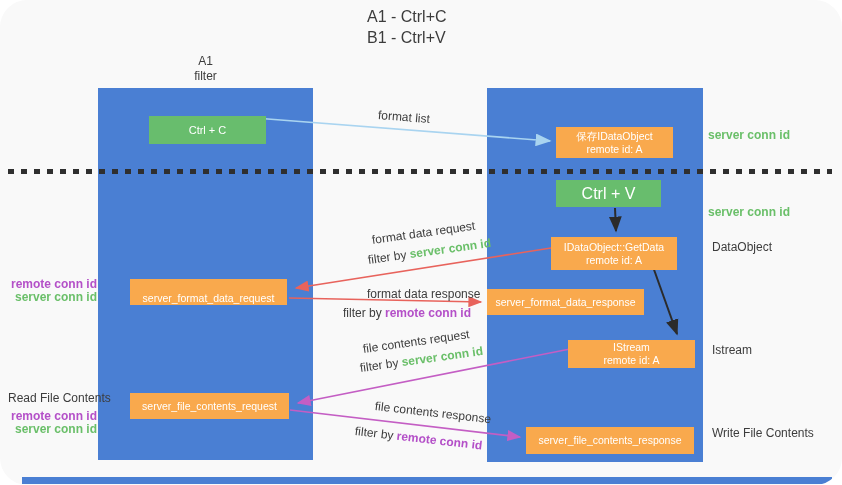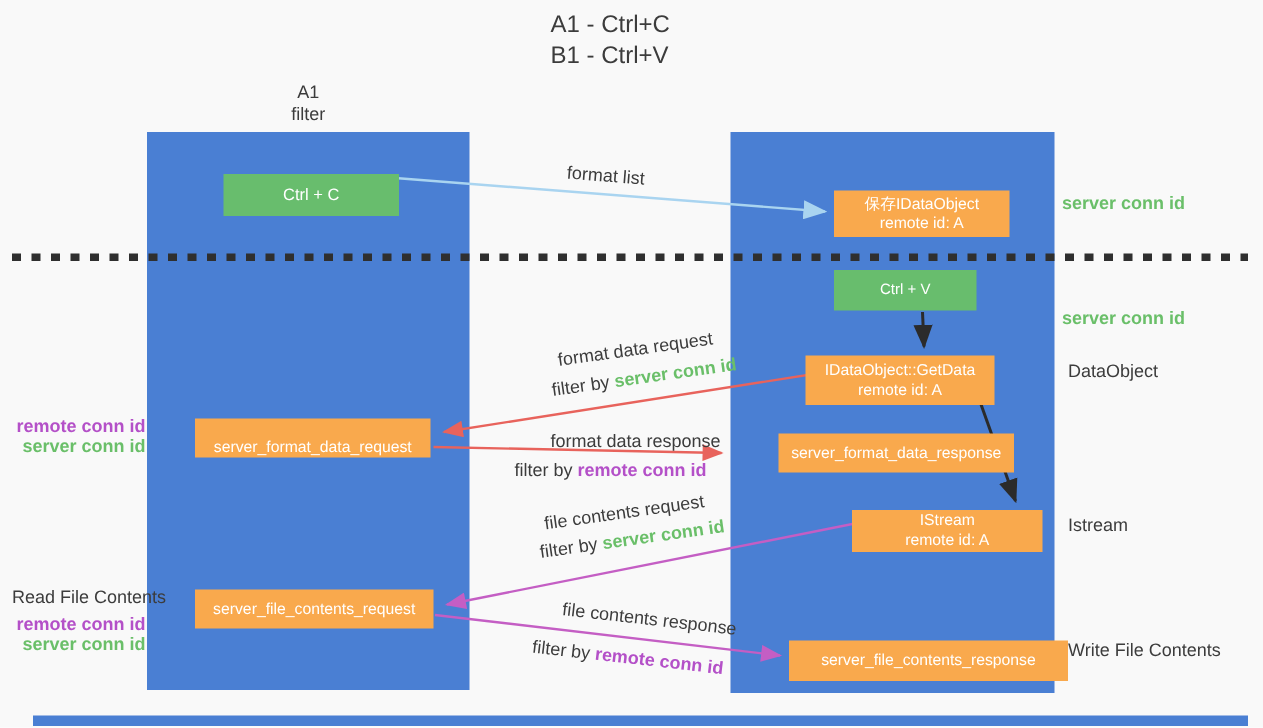--- a/index.html
+++ b/index.html
@@ -5,20 +5,21 @@
   html,body{margin:0;padding:0;}
   body{
     font-family:"Liberation Sans","DejaVu Sans",sans-serif;
     background:#ffffff;
   }
   #canvas{
     position:relative;
     width:842px;height:485px;
     background:#f9f9f9;
     overflow:hidden;
+    border-radius:27px;
   }
   .title{
     position:absolute;left:367px;top:6px;
     font-size:16px;line-height:21px;color:var(--text-dark);
   }
   .col-header{
     position:absolute;top:54px;text-align:center;
     font-size:12px;line-height:15px;color:var(--text-dark);
   }
   .column{
@@ -108,47 +109,47 @@
 
   <div class="box green" style="left:137px;top:116px;width:117px;height:28px;font-size:11px;margin-left:12px;">
     <span>Ctrl + C</span>
   </div>
 
   <div class="box orange" style="left:556px;top:127px;width:117px;height:31px;">
     <span>保存IDataObject</span>
     <span>remote id: A</span>
   </div>
 
-  <div class="box green" style="left:556px;top:180px;width:95px;height:27px;font-size:10px;">
+  <div class="box green" style="left:556px;top:180px;width:105px;height:27px;font-size:16px;">
     <span>Ctrl + V</span>
   </div>
 
-  <div class="box orange" style="left:537px;top:237px;width:126px;height:33px;">
+  <div class="box orange" style="left:551px;top:237px;width:126px;height:33px;">
     <span>IDataObject::GetData</span>
     <span>remote id: A</span>
   </div>
 
   <div class="box orange" style="left:130px;top:279px;width:157px;height:26px;justify-content:flex-end;">
     <span>server_format_data_request</span>
   </div>
 
-  <div class="box orange" style="left:487px;top:289px;width:157px;height:26px;margin-left:32px;">
+  <div class="box orange" style="left:487px;top:289px;width:157px;height:26px;">
     <span>server_format_data_response</span>
   </div>
 
   <div class="box orange" style="left:568px;top:340px;width:127px;height:28px;">
     <span>IStream</span>
     <span>remote id: A</span>
   </div>
 
   <div class="box orange" style="left:130px;top:393px;width:159px;height:26px;">
     <span>server_file_contents_request</span>
   </div>
 
-  <div class="box orange" style="left:526px;top:427px;width:186px;height:27px;">
+  <div class="box orange" style="left:526px;top:427px;width:168px;height:27px;">
     <span>server_file_contents_response</span>
   </div>
 
   <div class="lbl" style="left:378px;top:108px;transform:rotate(4.5deg);">format list</div>
 
   <div class="lbl" style="left:372px;top:233px;transform:rotate(-8deg);">format data request</div>
   <div class="lbl" style="left:368px;top:253px;transform:rotate(-8deg);">
     <span>filter by </span><span class="id-green">server conn id</span>
   </div>
 

